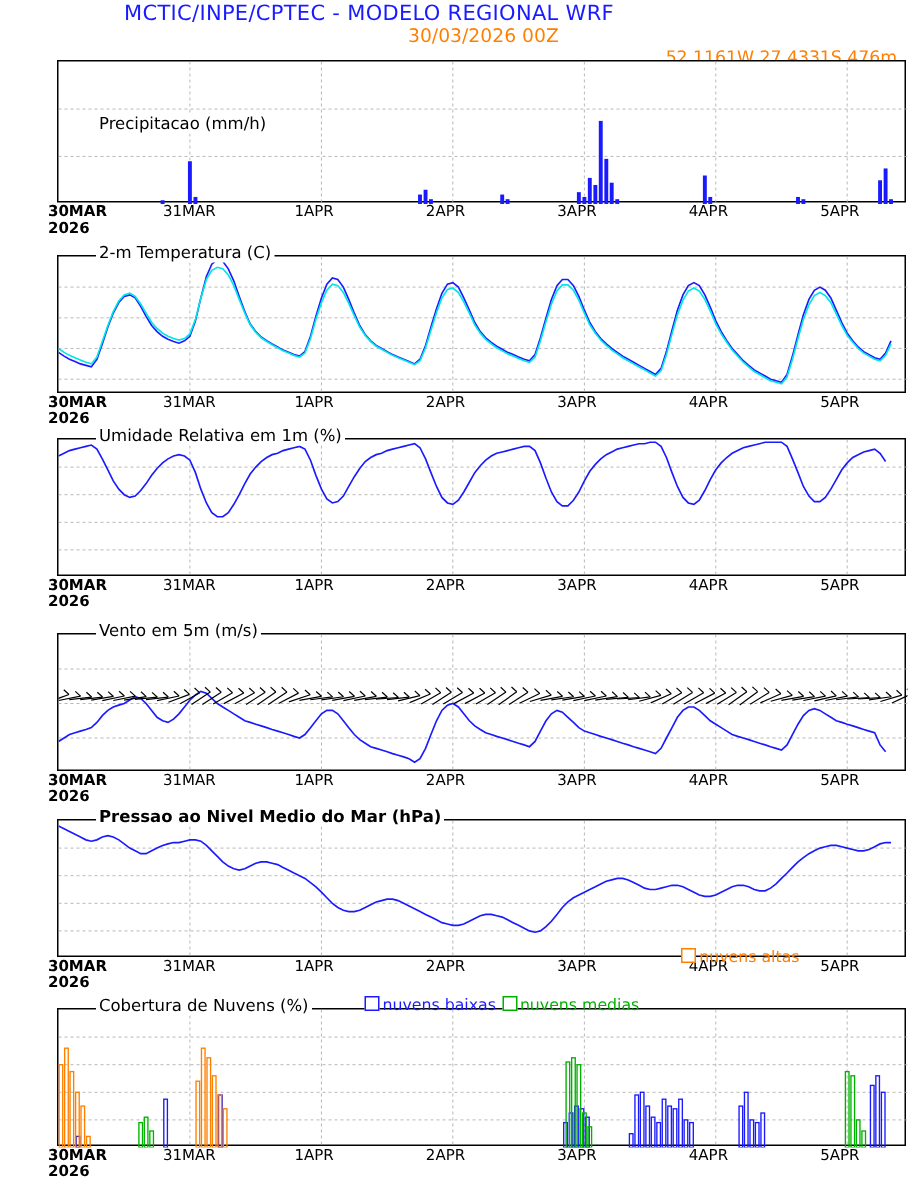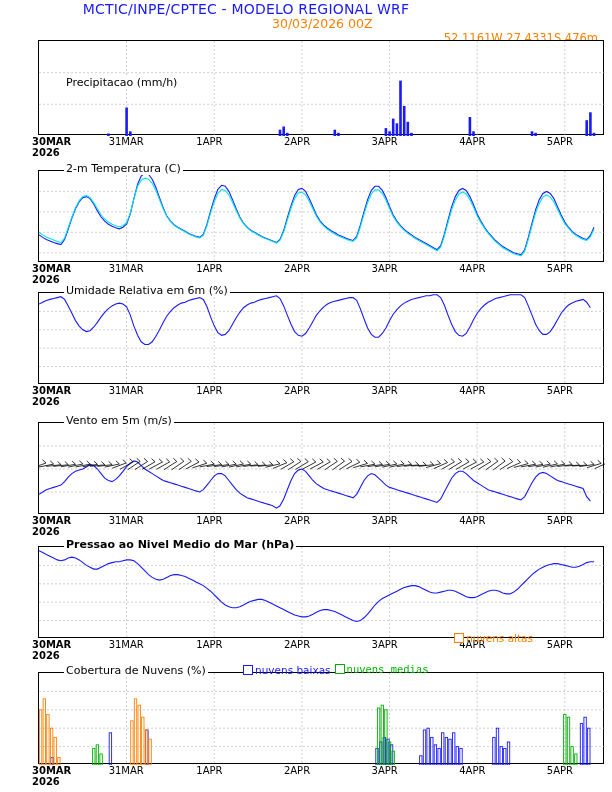--- a/index.html
+++ b/index.html
@@ -112,21 +112,21 @@
             <line x1="350.6" y1="0" x2="350.6" y2="92" stroke="#b0b0b0" stroke-width="0.6" stroke-dasharray="2,2"></line>
             <line x1="438.2" y1="0" x2="438.2" y2="92" stroke="#b0b0b0" stroke-width="0.6" stroke-dasharray="2,2"></line>
             <line x1="525.8" y1="0" x2="525.8" y2="92" stroke="#b0b0b0" stroke-width="0.6" stroke-dasharray="2,2"></line>
             <line x1="0" y1="73.6" x2="566" y2="73.6" stroke="#b0b0b0" stroke-width="0.6" stroke-dasharray="2,2"></line>
             <line x1="0" y1="55.2" x2="566" y2="55.2" stroke="#b0b0b0" stroke-width="0.6" stroke-dasharray="2,2"></line>
             <line x1="0" y1="36.8" x2="566" y2="36.8" stroke="#b0b0b0" stroke-width="0.6" stroke-dasharray="2,2"></line>
             <line x1="0" y1="18.4" x2="566" y2="18.4" stroke="#b0b0b0" stroke-width="0.6" stroke-dasharray="2,2"></line>
             <path d="M0.0,11.0 L3.7,9.2 L7.3,7.4 L11.0,6.4 L14.6,5.5 L18.3,4.6 L21.9,3.7 L25.6,6.4 L29.2,12.9 L32.9,20.2 L36.5,27.6 L40.2,33.1 L43.8,36.8 L47.5,38.6 L51.1,37.7 L54.8,34.0 L58.4,29.4 L62.1,23.9 L65.7,19.3 L69.4,15.6 L73.0,12.9 L76.7,11.0 L80.3,10.1 L84.0,11.0 L87.6,13.8 L91.3,22.1 L94.9,33.1 L98.6,42.3 L102.2,48.8 L105.9,51.5 L109.5,51.5 L113.2,48.8 L116.9,43.2 L120.5,36.8 L124.2,29.4 L127.8,23.0 L131.5,18.4 L135.1,14.7 L138.8,12.0 L142.4,10.1 L146.1,9.2 L149.7,7.4 L153.4,6.4 L157.0,5.5 L160.7,4.6 L164.3,6.4 L168.0,13.8 L171.6,23.9 L175.3,33.1 L178.9,39.6 L182.6,42.3 L186.2,41.4 L189.9,37.7 L193.5,31.3 L197.2,24.8 L200.8,19.3 L204.5,14.7 L208.1,12.0 L211.8,10.1 L215.4,9.2 L219.1,7.4 L222.7,6.4 L226.4,5.5 L230.1,4.6 L233.7,3.7 L237.4,2.8 L241.0,5.5 L244.7,12.9 L248.3,22.1 L252.0,31.3 L255.6,38.6 L259.3,42.3 L262.9,43.2 L266.6,40.5 L270.2,35.0 L273.9,28.5 L277.5,22.1 L281.2,17.5 L284.8,13.8 L288.5,11.0 L292.1,9.2 L295.8,8.3 L299.4,7.4 L303.1,6.4 L306.7,5.5 L310.4,4.6 L314.0,4.6 L317.7,7.4 L321.3,15.6 L325.0,25.8 L328.6,35.0 L332.3,41.4 L335.9,44.2 L339.6,44.2 L343.3,40.5 L346.9,35.0 L350.6,27.6 L354.2,21.2 L357.9,16.6 L361.5,12.9 L365.2,10.1 L368.8,8.3 L372.5,6.4 L376.1,5.5 L379.8,4.6 L383.4,3.7 L387.1,2.8 L390.7,2.8 L394.4,1.8 L398.0,1.8 L401.7,4.6 L405.3,12.0 L409.0,22.1 L412.6,31.3 L416.3,38.6 L419.9,42.3 L423.6,43.2 L427.2,40.5 L430.9,34.0 L434.5,26.7 L438.2,20.2 L441.8,15.6 L445.5,12.0 L449.1,9.2 L452.8,7.4 L456.5,5.5 L460.1,4.6 L463.8,3.7 L467.4,2.8 L471.1,1.8 L474.7,1.8 L478.4,1.8 L482.0,1.8 L485.7,4.6 L489.3,12.9 L493.0,22.1 L496.6,31.3 L500.3,37.7 L503.9,41.4 L507.6,41.4 L511.2,38.6 L514.9,33.1 L518.5,26.7 L522.2,20.2 L525.8,15.6 L529.5,12.0 L533.1,10.1 L536.8,8.3 L540.4,7.4 L544.1,6.4 L547.7,9.2 L551.4,14.7 " fill="none" stroke="#1a1aff" stroke-width="1.1"></path>
           </svg>
         </div>
-        <div class="ptitle" style="left: 64px; top: 284px;">Umidade Relativa em 6m (%)</div>
+        <div class="ptitle" style="left: 64px; top: 284px;">Umidade Relativa em 1m (%)</div>
         <div class="xtick b" style="left: 32px; top: 385px;">30MAR</div>
         <div class="xtick" style="left: 108.639px; top: 385px;">31MAR</div>
         <div class="xtick" style="left: 196.277px; top: 385px;">1APR</div>
         <div class="xtick" style="left: 283.916px; top: 385px;">2APR</div>
         <div class="xtick" style="left: 371.555px; top: 385px;">3APR</div>
         <div class="xtick" style="left: 459.194px; top: 385px;">4APR</div>
         <div class="xtick" style="left: 546.832px; top: 385px;">5APR</div>
         <div class="yearlbl" style="left: 32px; top: 396px;">2026</div>
       </div>
       <div class="panel" style="top: 0px;">
@@ -554,21 +554,21 @@
             <rect x="91.7" y="47.8" width="2.4" height="44.2" fill="none" stroke="#ff8000" stroke-width="0.9"></rect>
             <rect x="95.3" y="25.8" width="2.4" height="66.2" fill="none" stroke="#ff8000" stroke-width="0.9"></rect>
             <rect x="99.0" y="32.2" width="2.4" height="59.8" fill="none" stroke="#ff8000" stroke-width="0.9"></rect>
             <rect x="102.6" y="44.2" width="2.4" height="47.8" fill="none" stroke="#ff8000" stroke-width="0.9"></rect>
             <rect x="106.3" y="57.0" width="2.4" height="35.0" fill="none" stroke="#ff8000" stroke-width="0.9"></rect>
             <rect x="109.9" y="66.2" width="2.4" height="25.8" fill="none" stroke="#ff8000" stroke-width="0.9"></rect>
           </svg>
         </div>
         <div class="ptitle" style="left: 64px; top: 664px;">Cobertura de Nuvens (%)</div>
         <div class="legend-item" style="left: 243px; top: 664px; color: rgb(26, 26, 255);"><span class="swatch" style="border-color:#1a1aff"></span>nuvens baixas</div>
-        <div class="legend-item" style="left: 334.6px; top: 664px; color: rgb(0, 178, 0); font-family: Liberation Mono, monospace;"><span class="swatch" style="border-color:#00b200"></span>nuvens medias</div>
+        <div class="legend-item" style="left: 334.6px; top: 664px; color: rgb(0, 178, 0);"><span class="swatch" style="border-color:#00b200"></span>nuvens medias</div>
         <div class="legend-item" style="left: 426.2px; top: 632px; color: rgb(255, 128, 0); margin-left: 28px;"><span class="swatch" style="border-color:#ff8000"></span>nuvens altas</div>
         <div class="xtick b" style="left: 32px; top: 765px;">30MAR</div>
         <div class="xtick" style="left: 108.639px; top: 765px;">31MAR</div>
         <div class="xtick" style="left: 196.277px; top: 765px;">1APR</div>
         <div class="xtick" style="left: 283.916px; top: 765px;">2APR</div>
         <div class="xtick" style="left: 371.555px; top: 765px;">3APR</div>
         <div class="xtick" style="left: 459.194px; top: 765px;">4APR</div>
         <div class="xtick" style="left: 546.832px; top: 765px;">5APR</div>
         <div class="yearlbl" style="left: 32px; top: 776px;">2026</div>
       </div>

